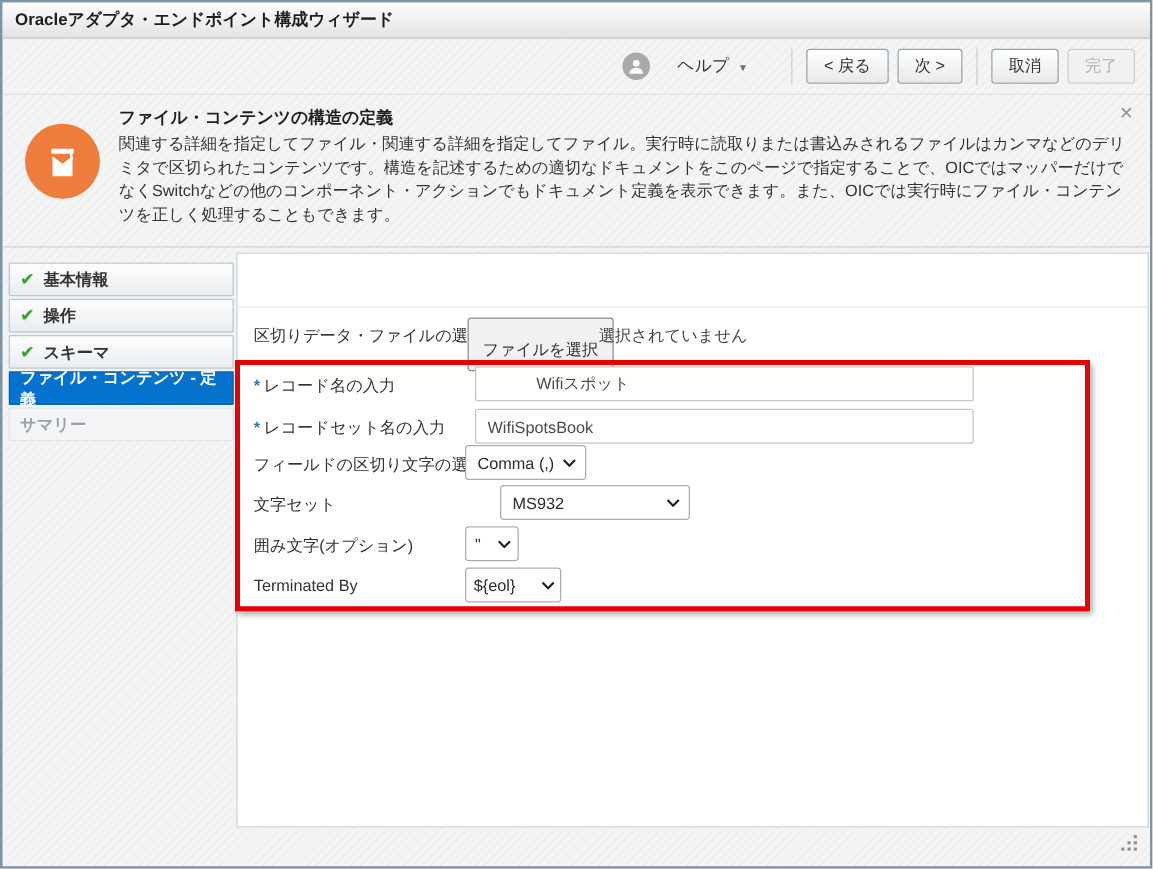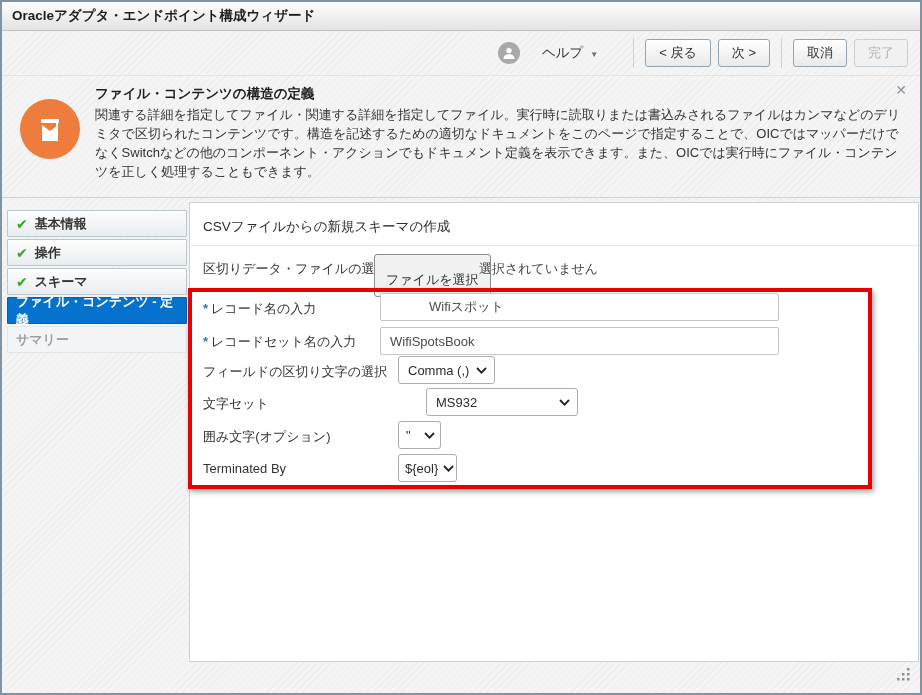--- a/index.html
+++ b/index.html
@@ -103,29 +103,29 @@
   .l3{ top:393px; } .l4{ top:426px; } .l5{ top:459px; }
 
   .finput{
     position:absolute; left:378px; width:399px; height:28px;
     border:1px solid #c6c6c6; border-radius:2px; background:#fff;
     font-size:13px; color:#4a4a4a; padding:0 9px; font-family:inherit;
   }
   .i0{ top:291px;padding-left:48px; } .i1{ top:325px; }
 
   .fselect{
-    position:absolute; left:396px; height:28px;
+    position:absolute; left:370px; height:28px;
     border:1px solid #adadad; border-radius:3px; background:#fff;
     display:flex; align-items:center; justify-content:space-between;
     font-size:13px; color:#2b2b2b; padding:0 7px 0 9px; cursor:pointer;
   }
   .sel2{ top:354px; width:97px; }
   .sel3{ top:386px; width:152px;margin-left:28px; }
   .sel4{ top:419px; width:43px; padding:0 5px 0 7px; }
-  .sel5{ top:452px; width:59px; padding:0 4px 0 6px; }
+  .sel5{ top:452px; width:77px; padding:0 4px 0 6px; }
   .chev{ flex:0 0 auto; margin-left:5px; }
 
   
   .grip{ position:absolute; right:8px; bottom:10px; width:18px; height:18px; cursor:nwse-resize; }
 </style>
 </head>
 <body>
 
 <div class="window">
 
@@ -178,21 +178,20 @@
     <span>スキーマ</span>
   </div>
   <div class="step s3 active">
     <span>ファイル・コンテンツ - 定義</span>
   </div>
   <div class="step s4 disabled">
     <span>サマリー</span>
   </div>
 
   <div class="main-panel"></div>
-  <div class="content-title">CSVファイルからの新規スキーマの作成</div>
   <div class="content-sep"></div>
 
   <div class="file-label">区切りデータ・ファイルの選択</div>
   <button class="file-btn">ファイルを選択</button>
   <div class="file-status">選択されていません</div>
 
   <div class="flabel l0">
     <span class="req">*</span><span>レコード名の入力</span>
   </div>
   <div class="flabel l1">

